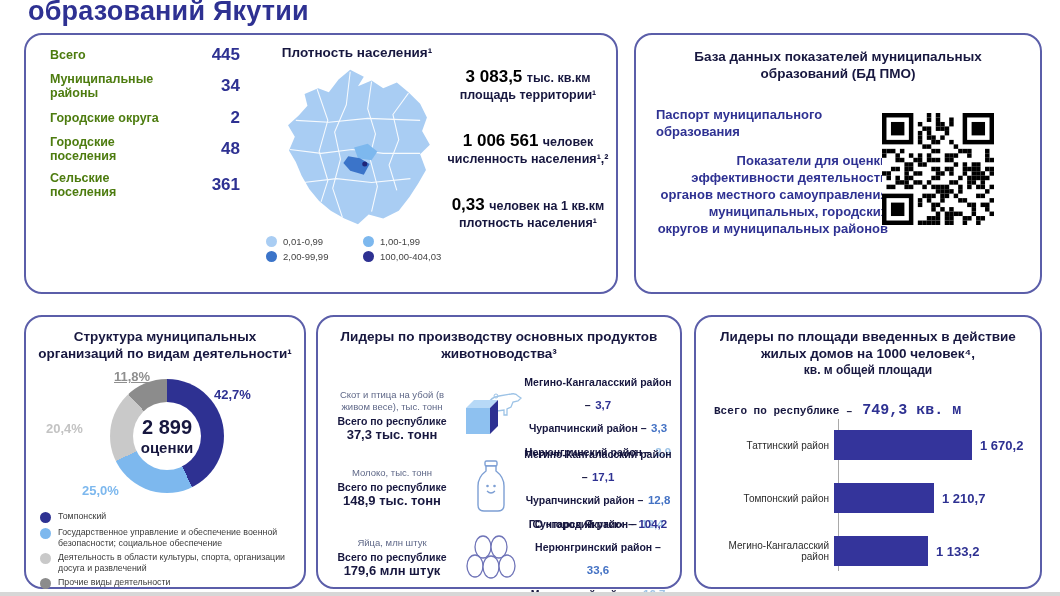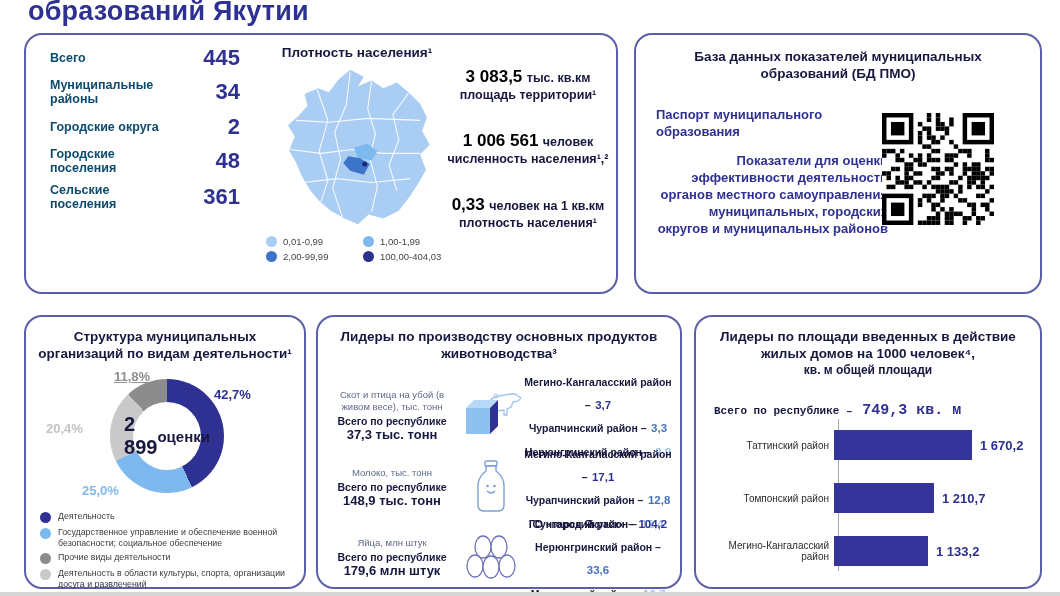--- a/index.html
+++ b/index.html
@@ -11,22 +11,22 @@
   .panel-b { left:634px; top:33px;  width:408px; height:261px; }
   .panel-c { left:24px;  top:315px; width:282px; height:274px; }
   .panel-d { left:316px; top:315px; width:366px; height:274px; }
   .panel-e { left:694px; top:315px; width:348px; height:274px; }
   .panel-heading { text-align:center; font-size:13.5px; font-weight:bold; color:#17173f; line-height:1.25; }
 
   
   .col-municipal { position:absolute; left:16px; top:10px; width:212px; }
   .col-municipal .panel-heading { width:175px; margin:0 auto 8px; }
   .mrow { display:flex; align-items:center; margin-bottom:7px; }
-  .mlabel { width:128px; font-size:12.5px; font-weight:bold; color:#0c4a6e; line-height:1.15;padding-left:8px; }
-  .mvalue { margin-left:auto; padding-right:14px; font-size:22px; font-weight:bold; color:#2e3192; }
+  .mlabel { width:128px; font-size:12.5px; font-weight:bold; color:#4d7c0f; line-height:1.15;padding-left:8px; }
+  .mvalue { margin-left:auto; padding-right:14px; font-size:17px; font-weight:bold; color:#2e3192; }
   .col-density { position:absolute; left:232px; top:10px; width:198px; }
   .map-svg { display:block; margin:2px auto 0; }
   .map-legend { display:grid; grid-template-columns:1fr 1fr; row-gap:4px; column-gap:4px; margin:2px 0 0 8px; }
   .mleg-item { display:flex; align-items:center; gap:6px; font-size:9.5px; color:#444; }
   .mleg-dot { width:11px; height:11px; border-radius:50%; flex-shrink:0; }
   .col-stats { position:absolute; left:414px; top:32px; width:176px; text-align:center; }
   .stat { margin-bottom:29px; }
   .stat-num { font-size:17px; font-weight:bold; color:#000000; }
   .stat-unit { font-size:12.5px; font-weight:bold; color:#17173f; }
   .stat-caption { font-size:12.5px; font-weight:bold; color:#17173f; margin-top:1px; }
@@ -35,21 +35,21 @@
   .db-heading { position:absolute; left:14px; right:14px; top:14px; }
   .db-link { position:absolute; left:20px; font-size:13px; font-weight:bold; color:#2e3192; line-height:1.3; }
   .db-link1 { top:72px;  width:210px; }
   .db-link2 { top:118px; width:232px;text-align:right; }
   .qr-box { position:absolute; left:246px; top:78px; width:112px; height:112px; }
 
   
   .c-heading { position:absolute; left:8px; right:8px; top:12px; }
   .donut { position:absolute; left:84px; top:62px; width:114px; height:114px; border-radius:50%; }
   .donut-hole { position:absolute; left:23px; top:23px; width:68px; height:68px; border-radius:50%; background:#fff;
-                display:flex; flex-direction:row; align-items:center; justify-content:center; }
+                display:flex; flex-direction:column; align-items:center; justify-content:center; }
   .donut-val { font-size:20px; font-weight:bold; color:#17173f; }
   .donut-unit { font-size:15px; font-weight:bold; color:#17173f; }
   .pct { position:absolute; font-size:13px; font-weight:bold; }
   .pct-0 { left:188px; top:70px; }
   .pct-1 { left:56px;  top:166px; }
   .pct-2 { left:20px;  top:104px; }
   .pct-3 { left:88px;  top:52px; }
   .c-legend { position:absolute; left:14px; top:194px; right:6px; }
   .cleg-item { display:flex; gap:7px; margin-bottom:4px; font-size:8.8px; color:#3a3a3a; line-height:1.2; }
   .cleg-dot { width:11px; height:11px; border-radius:50%; flex-shrink:0; margin-top:1px; }
@@ -385,33 +385,33 @@
         <div class="donut-unit">оценки</div>
       </div>
     </div>
     <div class="pct pct-0" style="color: rgb(46, 49, 146);">42,7%</div>
     <div class="pct pct-1" style="color: rgb(125, 184, 238);">25,0%</div>
     <div class="pct pct-2" style="color: rgb(195, 195, 195);">20,4%</div>
     <div class="pct pct-3" style="color: rgb(143, 143, 143); text-decoration: underline;">11,8%</div>
     <div class="c-legend">
       <div class="cleg-item">
         <span class="cleg-dot" style="background: rgb(46, 49, 146);"></span>
-        <span>Деятельность</span>
+        <span>Томпонский</span>
       </div>
       <div class="cleg-item">
         <span class="cleg-dot" style="background: rgb(125, 184, 238);"></span>
         <span>Государственное управление и обеспечение военной безопасности; социальное обеспечение</span>
       </div>
       <div class="cleg-item">
+        <span class="cleg-dot" style="background: rgb(201, 201, 201);"></span>
+        <span>Деятельность в области культуры, спорта, организации досуга и развлечений</span>
+      </div>
+      <div class="cleg-item">
         <span class="cleg-dot" style="background: rgb(140, 140, 140);"></span>
         <span>Прочие виды деятельности</span>
-      </div>
-      <div class="cleg-item">
-        <span class="cleg-dot" style="background: rgb(201, 201, 201);"></span>
-        <span>Деятельность в области культуры, спорта, организации досуга и развлечений</span>
       </div>
     </div>
   </section>
 
   <section class="panel panel-d">
     <div class="panel-heading d-heading">
       <div>Лидеры по производству основных продуктов</div>
       <div>животноводства³</div>
     </div>
 

